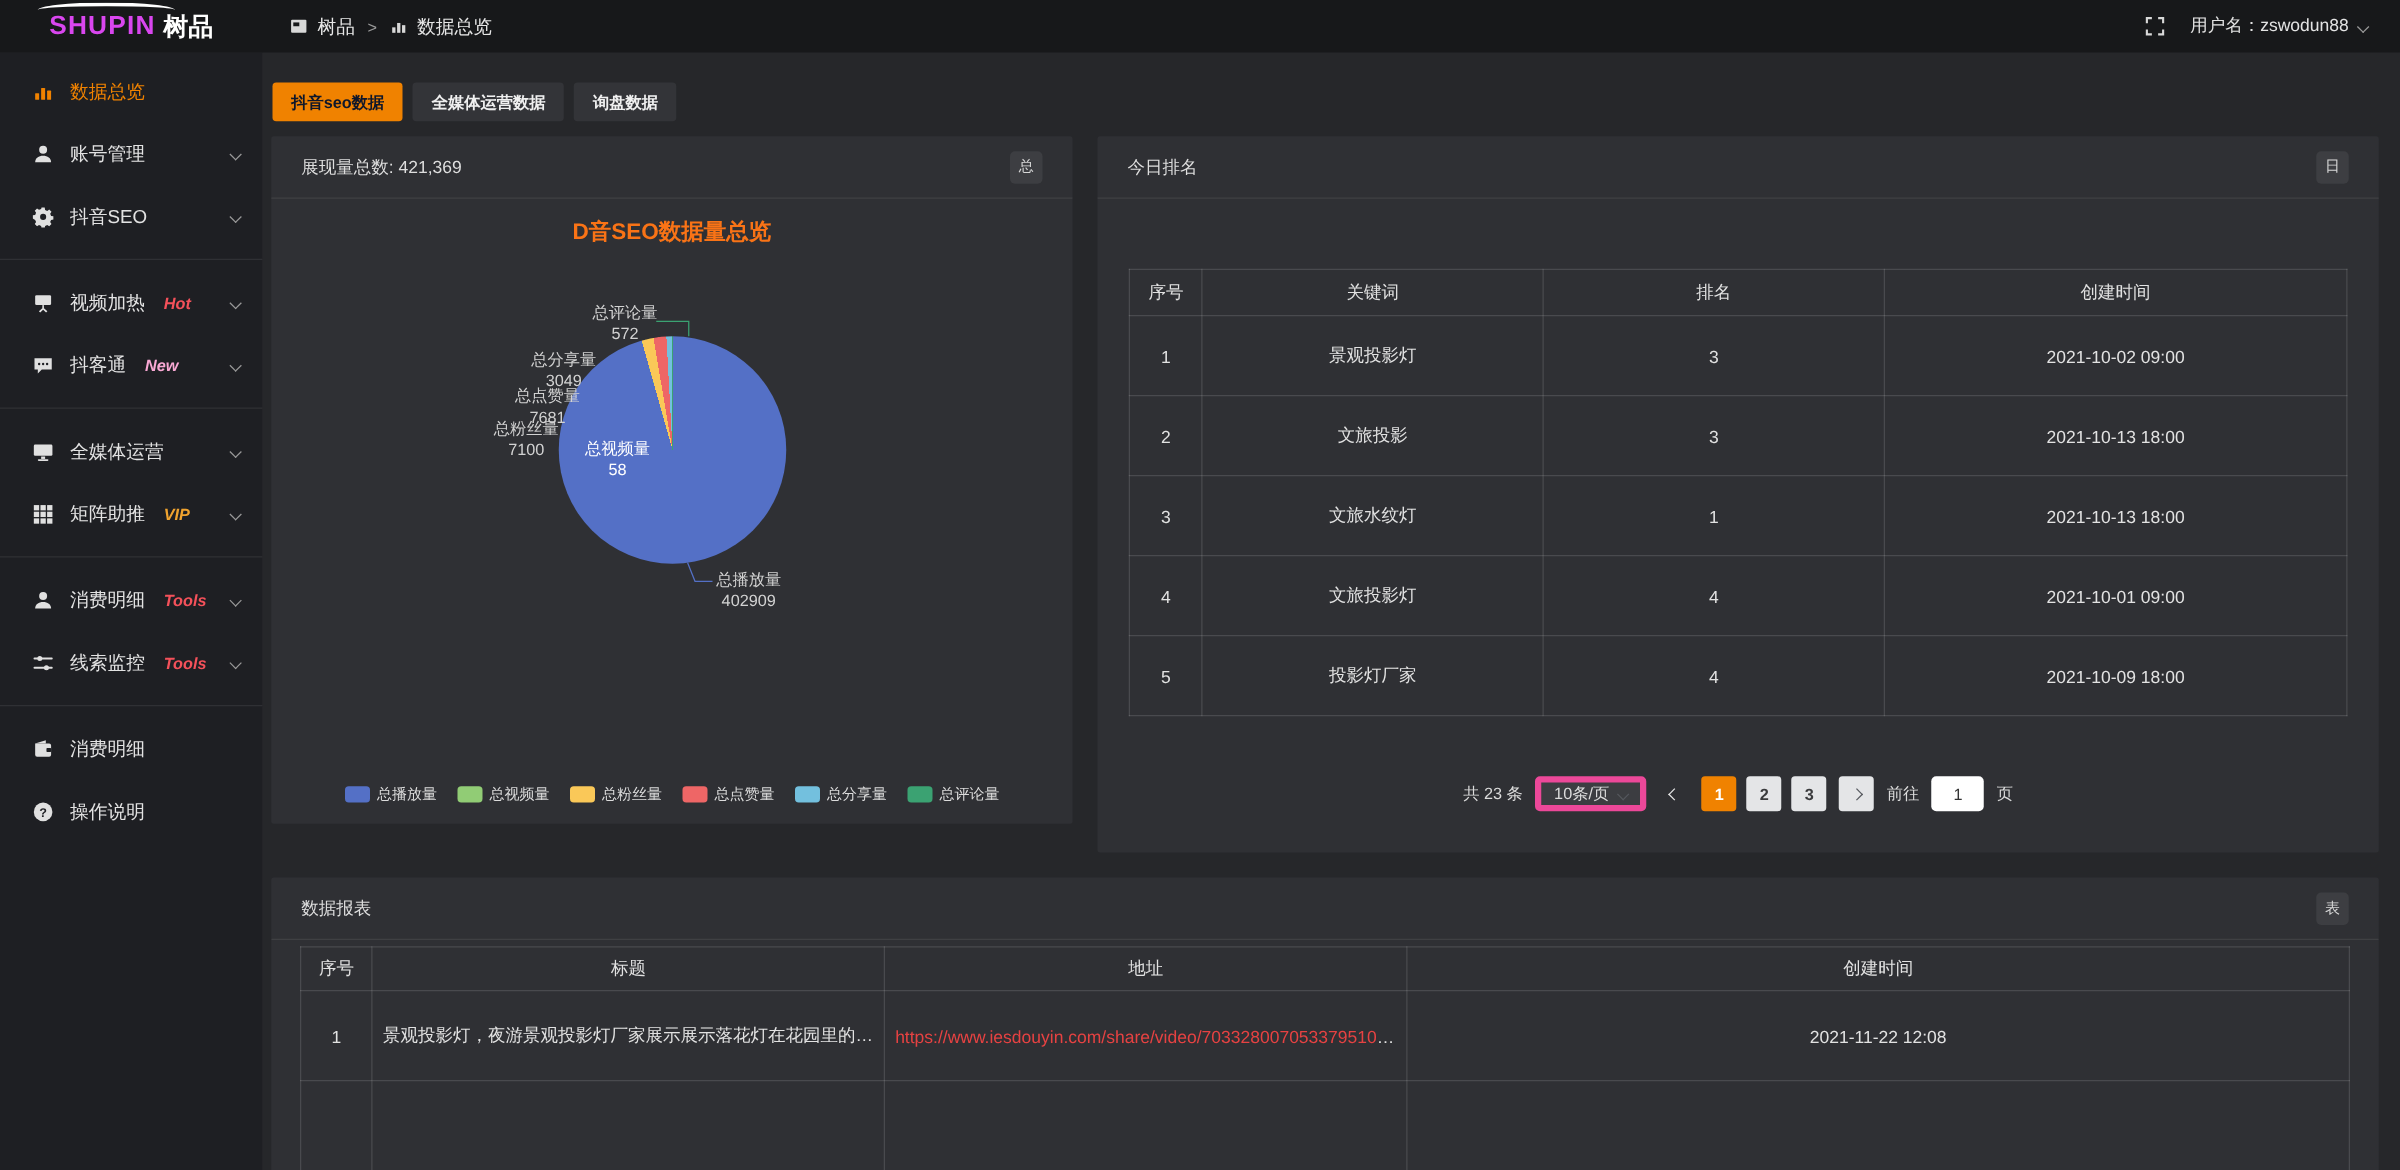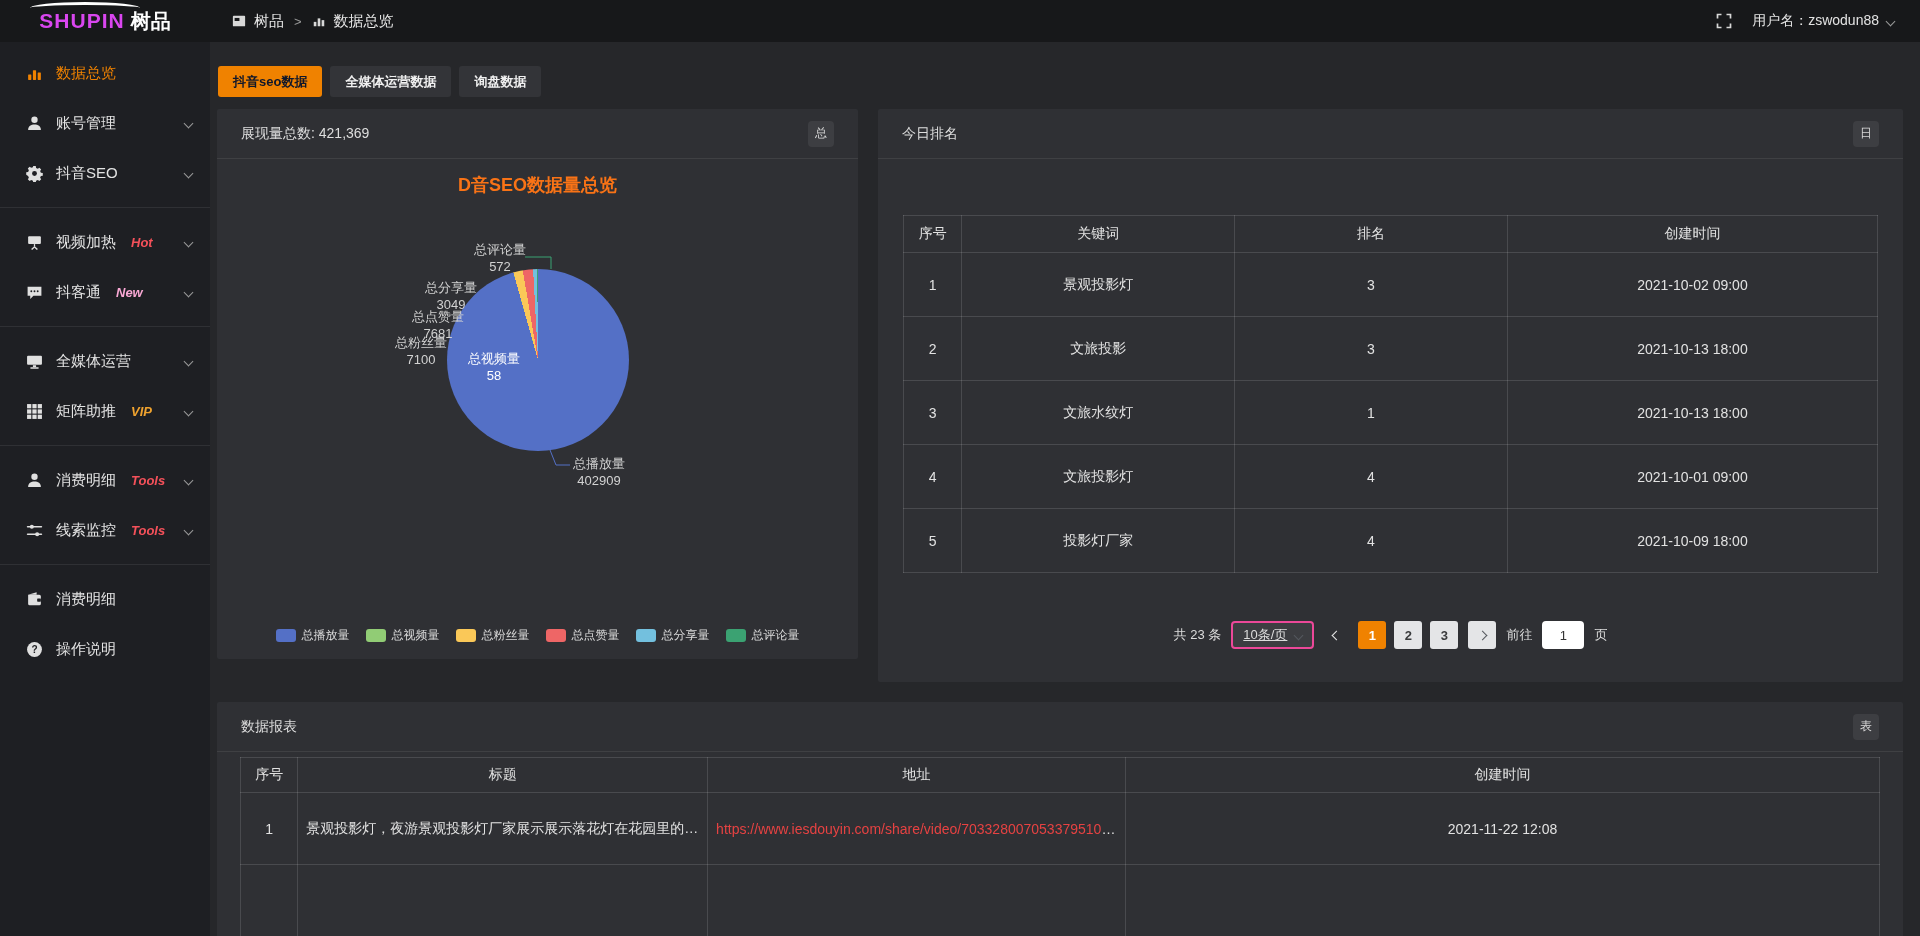--- a/index.html
+++ b/index.html
@@ -72,21 +72,21 @@
   table { border-collapse:collapse; }
   .rank-table { width:calc(100% - 50px); margin:56px 25px 0; table-layout:fixed; }
   .rank-table th { height:37px; font-weight:normal; }
   .rank-table td { height:64px; }
   .rank-table th, .rank-table td { border:1px solid rgba(255,255,255,.13);
     color:#e2e2e2; font-size:14px; text-align:center; }
 
   .pagination { display:flex; align-items:center; justify-content:center; gap:10px; margin-top:48px;
     color:#dcdcdc; font-size:13px; }
   .page-size-select { display:flex; align-items:center; gap:8px; height:28px; padding:0 10px;
-    background:#3c3d41; border:2px solid #ec4899; border-radius:4px; cursor:pointer;text-decoration:underline; }
+    background:#3c3d41; border:5px solid #ec4899; border-radius:4px; cursor:pointer; }
   .pg-prev { background:transparent; border:none; width:24px; height:28px; cursor:pointer;
     display:flex; align-items:center; justify-content:center; }
   .page-btn { width:28px; height:28px; border:none; border-radius:3px; background:#e4e5e7;
     color:#3a3b3d; font-size:13px; font-weight:bold; cursor:pointer; font-family:inherit; }
   .page-btn.active { background:#f08200; color:#fff; }
   .pg-next { width:28px; height:28px; border:none; border-radius:3px; background:#e4e5e7;
     cursor:pointer; display:flex; align-items:center; justify-content:center; }
   .goto-input { width:42px; height:28px; border:none; border-radius:4px; background:#fff;
     color:#333; font-size:13px; text-align:center; font-family:inherit; }
 

